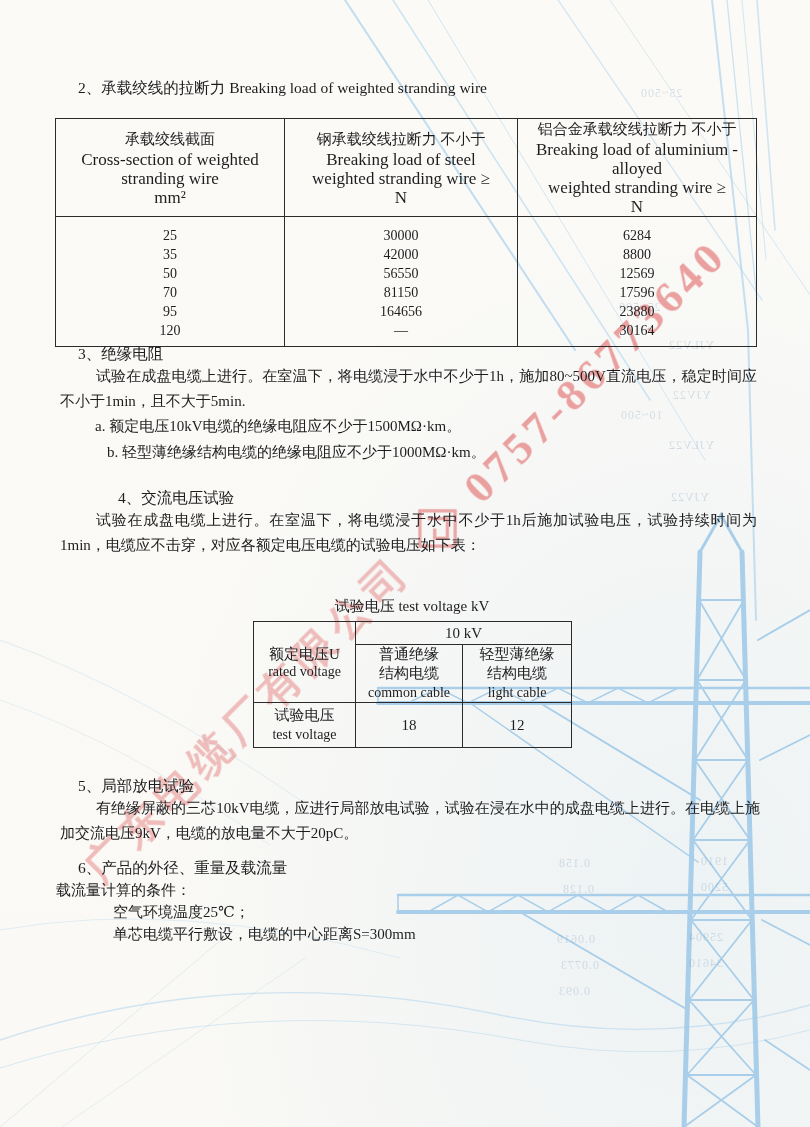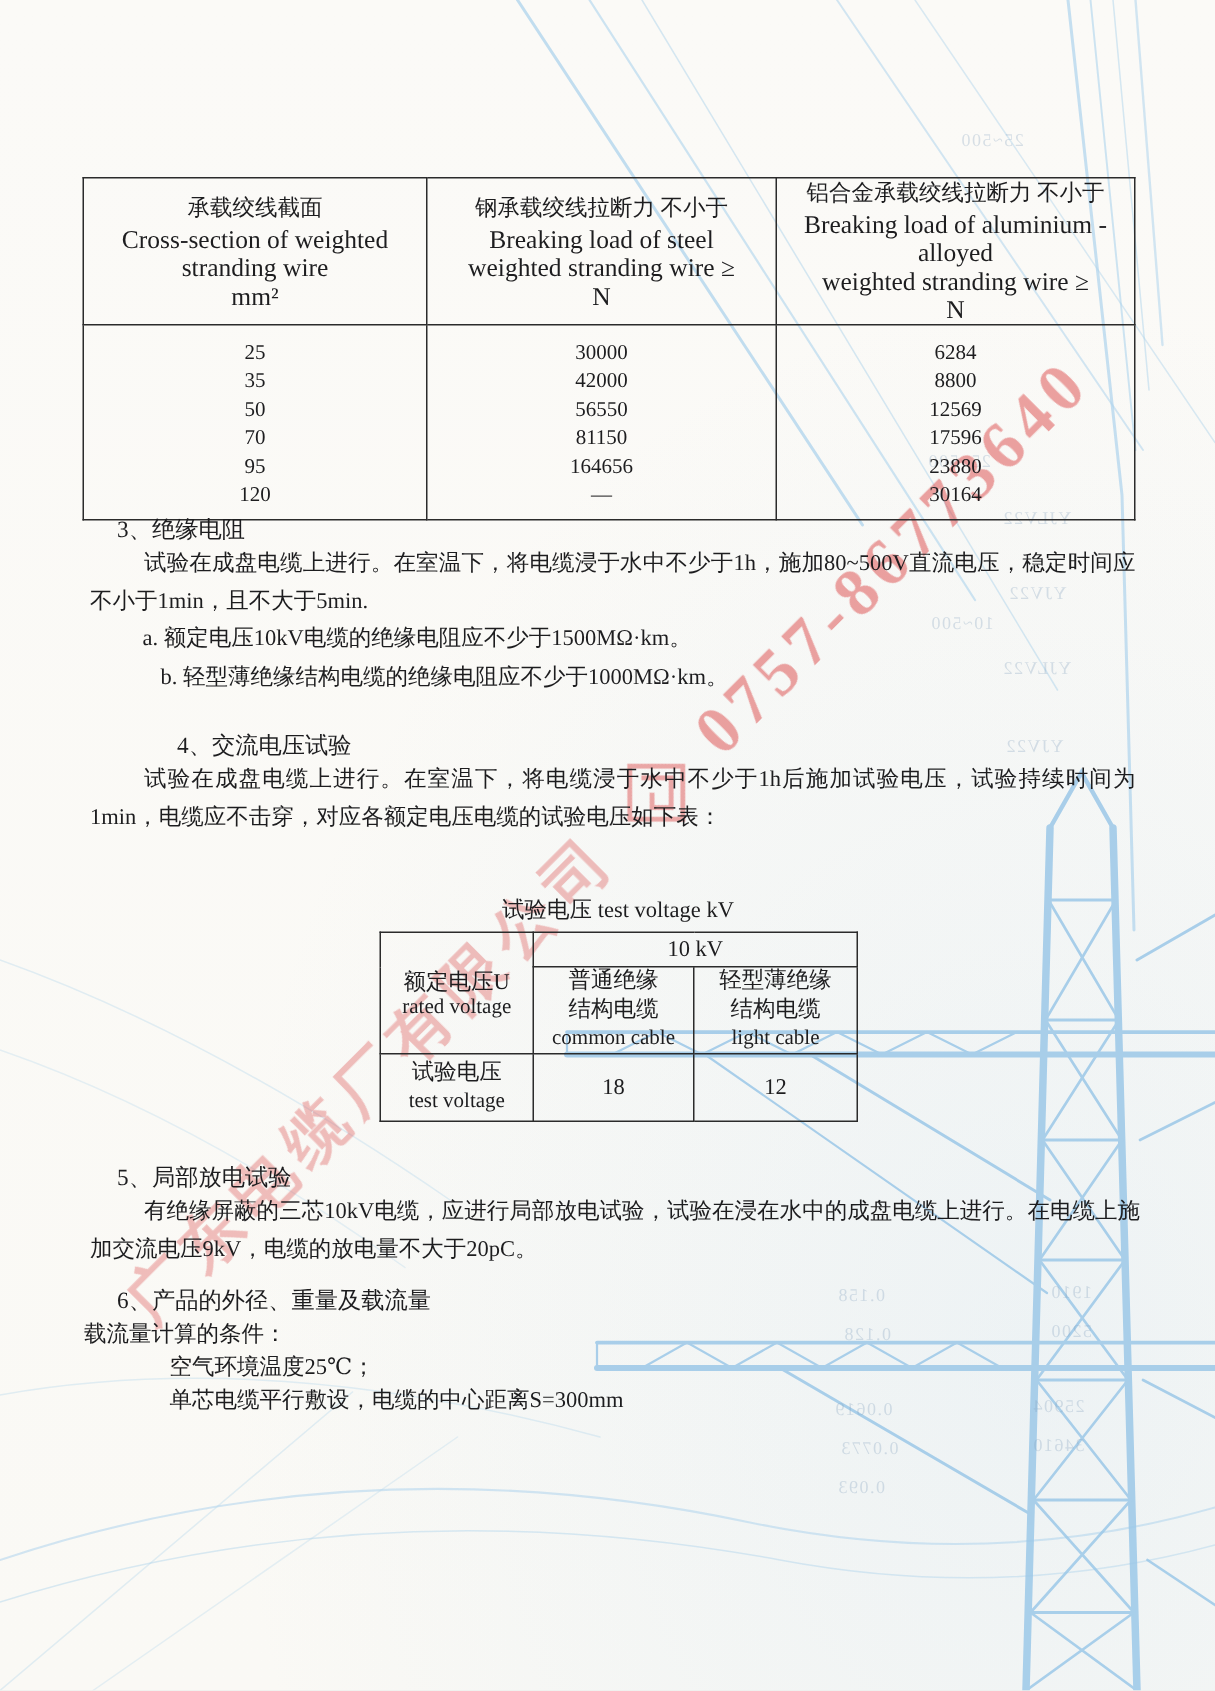--- a/index.html
+++ b/index.html
@@ -176,20 +176,21 @@
     <span class="wm-company">广东电缆厂有限公司</span>
     <svg class="wm-logo" width="56" height="56" viewBox="0 0 56 56" aria-hidden="true">
       <g stroke="#de5858" fill="none" stroke-width="3.2">
         <polygon points="28,3 53,28 28,53 3,28"></polygon>
         <polyline points="28,14 42,28 28,42 19,33 26,26"></polyline>
       </g>
     </svg>
     <span class="wm-phone">0757-86773640</span>
   </div>
 
+  <div class="sec-title" style="left:78px; top:78px;">2、承载绞线的拉断力  Breaking load of weighted stranding wire</div>
 
   <table class="t1">
     <colgroup>
         <col style="width:229px">
         <col style="width:233px">
         <col style="width:239px">
       </colgroup>
     <tbody>
         <tr>
       <td class="hd">

